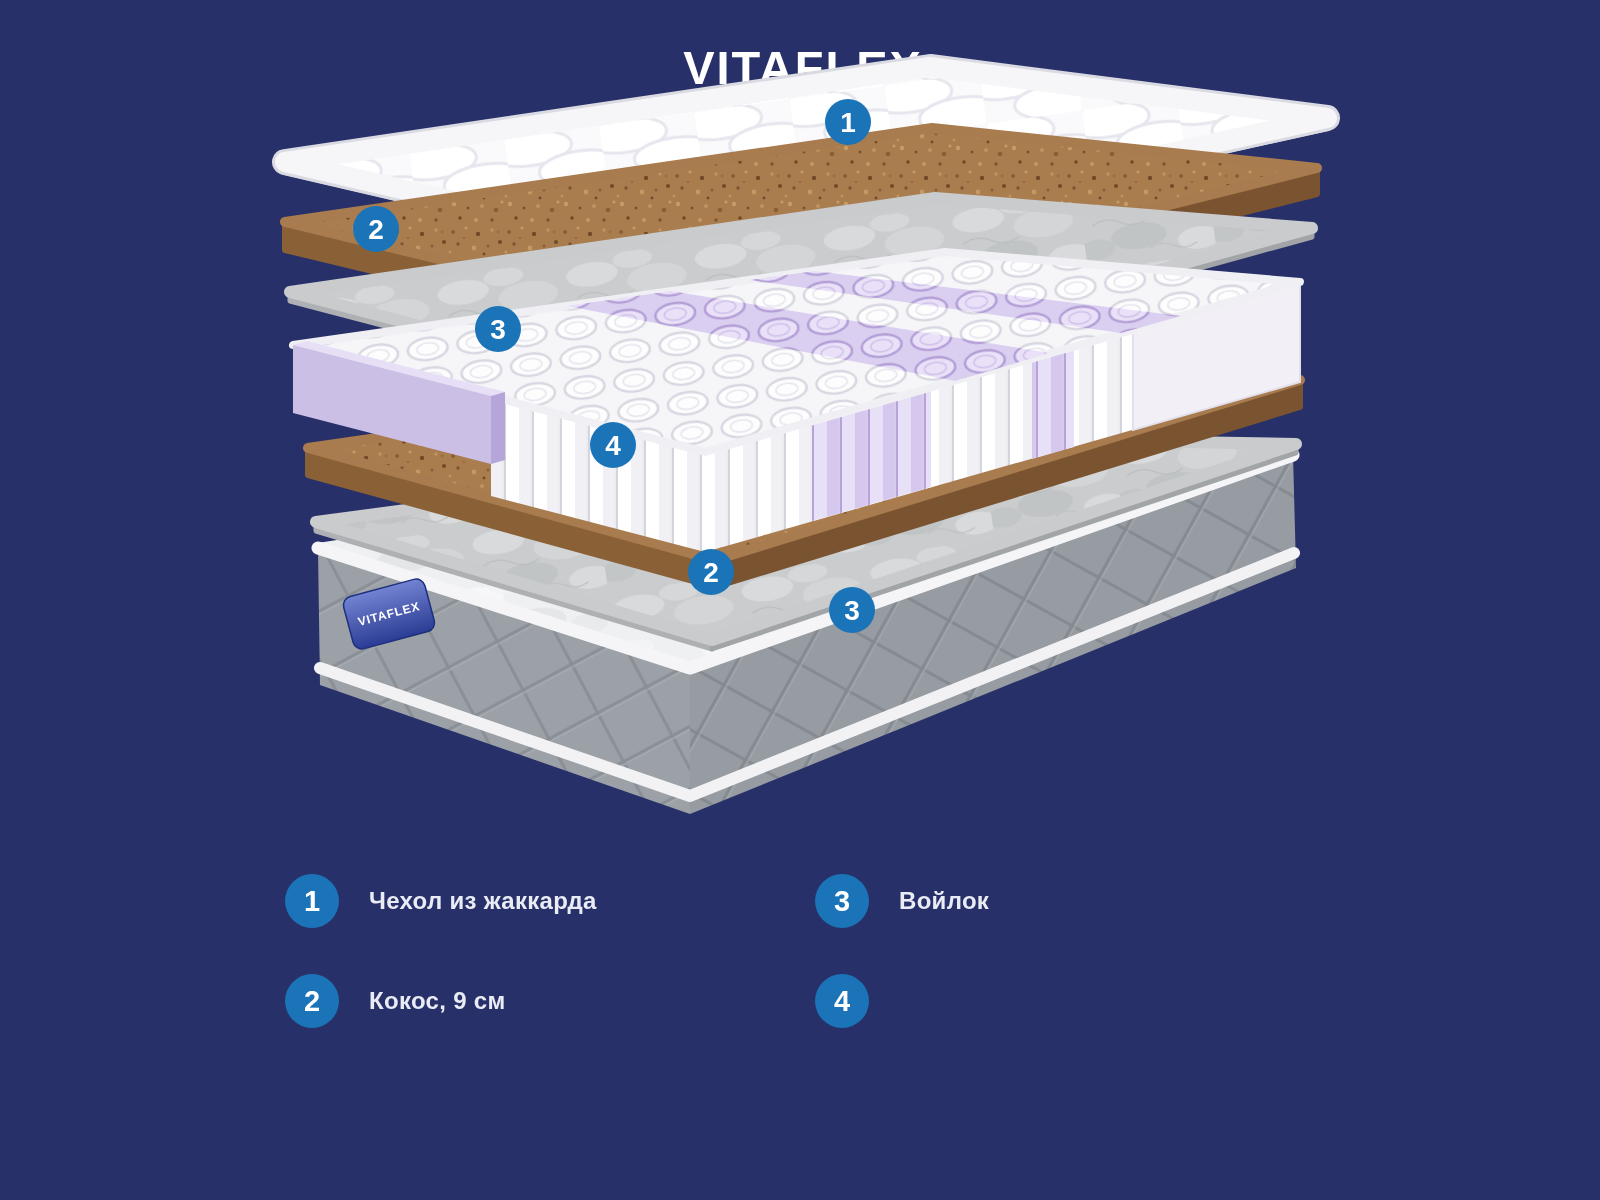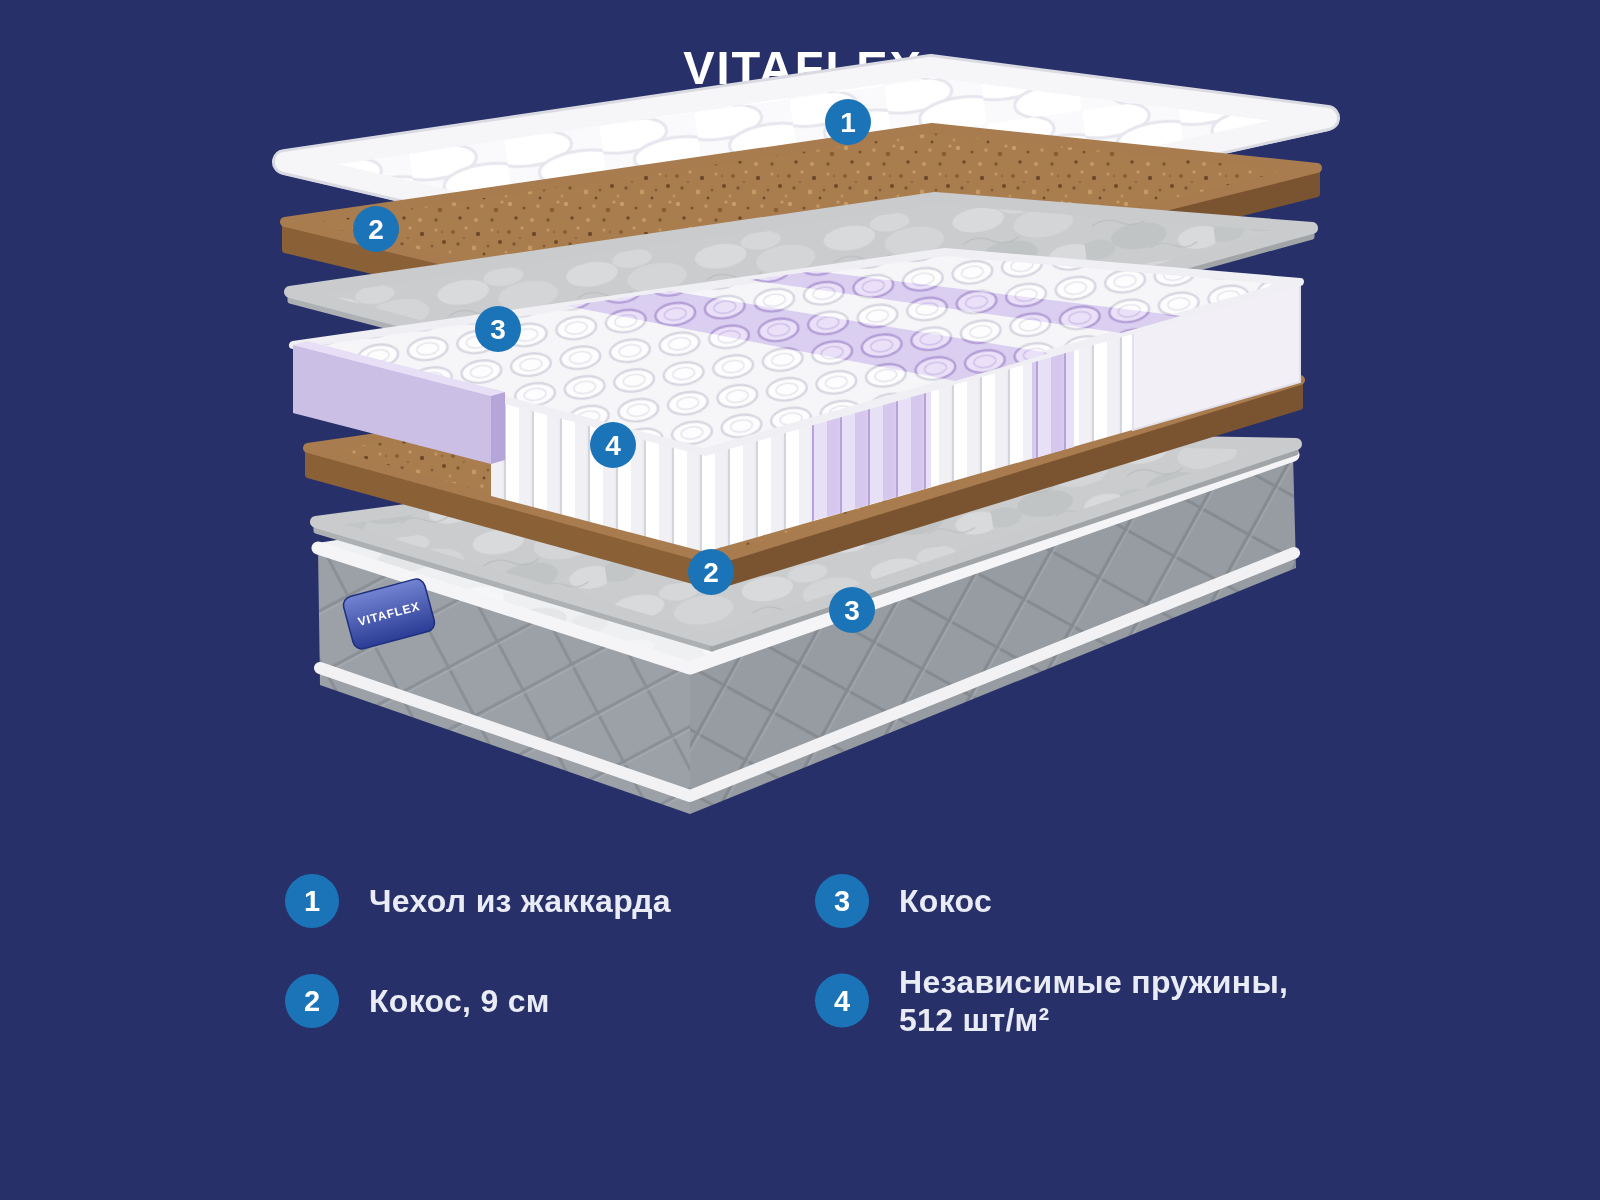--- a/index.html
+++ b/index.html
@@ -4,21 +4,21 @@
 <style>
   html,body{margin:0;padding:0;background:#283069;}
   .stage{position:relative;width:1600px;height:1200px;overflow:hidden;
          background:#283069;font-family:"Liberation Sans",sans-serif;}
   .stage svg{position:absolute;left:0;top:0;}
   .legend-item{position:absolute;display:flex;align-items:center;gap:30px;
                transform:translateY(-50%);color:#e9ecf4;}
   .legend-badge{width:54px;height:54px;border-radius:50%;background:#1b74b8;
                 display:flex;align-items:center;justify-content:center;flex:none;
                 color:#ffffff;font-size:29px;font-weight:bold;}
-  .legend-label{font-size:32px;font-weight:bold;letter-spacing:.3px;line-height:1.2;}
+  .legend-label{font-size:24px;font-weight:bold;letter-spacing:.3px;line-height:1.2;}
   .bdg{fill:#1b74b8;}
   .bdgt{fill:#ffffff;font-size:28px;font-weight:bold;text-anchor:middle;
         font-family:"Liberation Sans",sans-serif;}
   .logo{fill:#ffffff;font-size:47px;font-weight:bold;letter-spacing:2px;
         text-anchor:middle;font-family:"Liberation Sans",sans-serif;}
   .tagt{fill:#ffffff;font-size:12px;font-weight:bold;letter-spacing:.8px;
         text-anchor:middle;font-family:"Liberation Sans",sans-serif;}
 </style>
 </head>
 <body>
@@ -210,24 +210,20 @@
   <div class="legend-label">Чехол из жаккарда</div>
 </div>
 
 <div class="legend-item" style="left:285px;top:1001px;">
   <div class="legend-badge">2</div>
   <div class="legend-label">Кокос, 9 см</div>
 </div>
 
 <div class="legend-item" style="left:815px;top:901px;">
   <div class="legend-badge">3</div>
-  <div class="legend-label">Кокос</div>
+  <div class="legend-label">Войлок</div>
 </div>
 
 <div class="legend-item" style="left:815px;top:1001px;">
   <div class="legend-badge">4</div>
-  <div class="legend-label">
-    <div>Независимые пружины,</div>
-    <div>512 шт/м²</div>
-  </div>
 </div>
 
 </div>
 
 </body></html>

